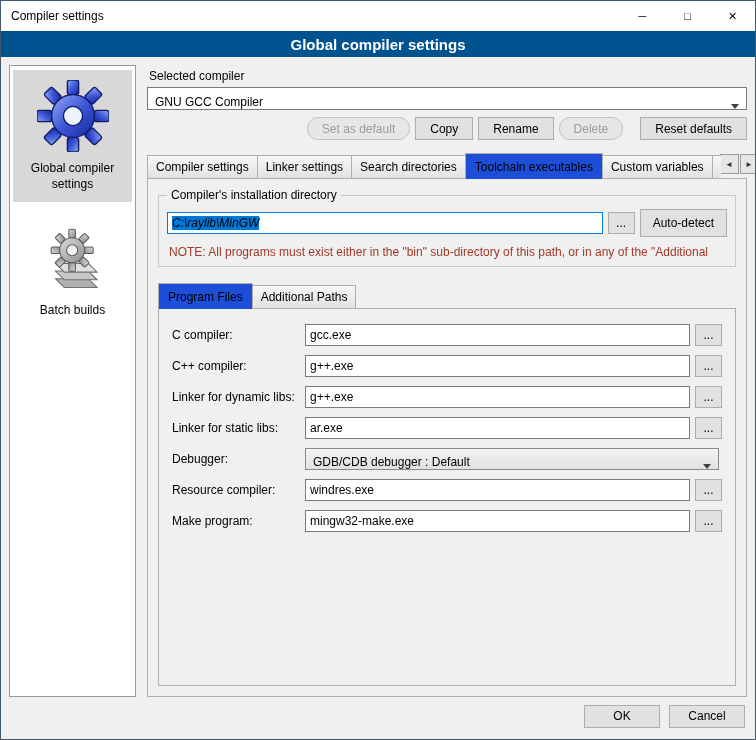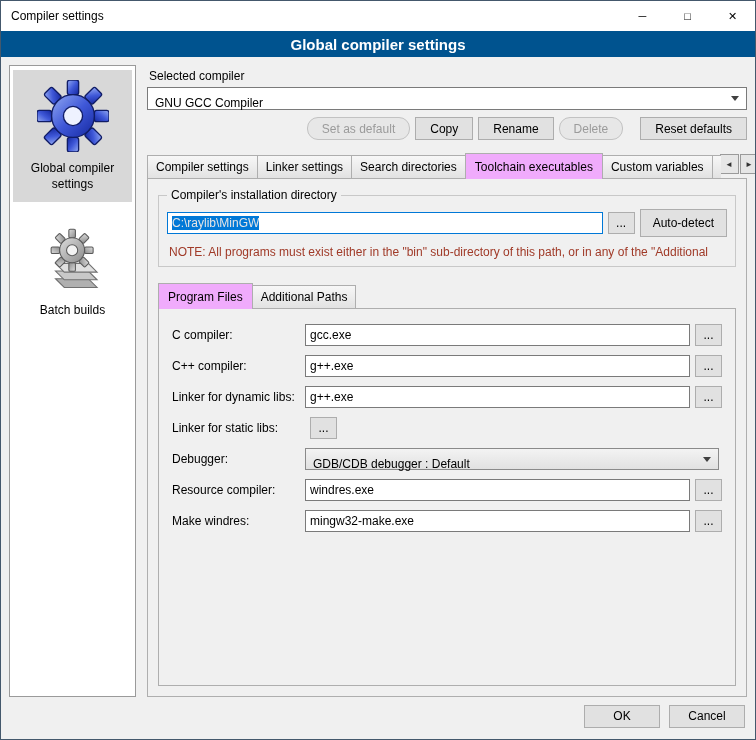--- a/index.html
+++ b/index.html
@@ -29,53 +29,53 @@
   .side-item { display:flex; flex-direction:column; align-items:center;
                padding:10px 2px 10px; margin-bottom:12px; cursor:default; }
   .side-item.selected { background:#d8d8d8; }
   .side-label { text-align:center; margin-top:9px; line-height:1.3; }
 
   
   .main { flex:1; display:flex; flex-direction:column; min-width:0; padding-top:2px; }
   .section-label { margin:2px 0 4px 2px; }
 
   .combobox { height:23px; border:1px solid #7a7a7a; background:#fff;
-              display:flex; align-items:flex-start; padding:8px 7px; }
+              display:flex; align-items:flex-end; padding:0 7px; }
   .combobox .arrow { margin-left:auto; width:0; height:0;
                      border-left:4px solid transparent; border-right:4px solid transparent;
                      border-top:5px solid #404040; }
   .combobox.gray { background:linear-gradient(#f3f3f3,#e1e1e1); border-color:#8a8a8a; height:22px; }
 
   .btn-row { display:flex; margin-top:7px; justify-content:flex-end; gap:5px; }
   .btn { height:23px; background:#e1e1e1; border:1px solid #adadad; padding:0 14px;
          font-family:inherit; font-size:12px; color:#000; }
   .btn.disabled { color:#9b9b9b; border-color:#c2c2c2; background:#e7e7e7;border-radius:11px; }
   .btn.reset { margin-left:12px; }
 
   
   .tabstrip { display:flex; align-items:flex-end; margin-top:13px; position:relative; z-index:2; }
   .tab { border:1px solid #aeaeae; border-bottom:none; background:linear-gradient(#f7f7f7,#e2e2e2);
          padding:4px 8px; margin-right:-1px; white-space:nowrap; position:relative; }
-  .tab.active { background:#f0abfc; padding:6px 9px 5px; margin-bottom:-1px; z-index:3; }
+  .tab.active { background:#1d4ed8; padding:6px 9px 5px; margin-bottom:-1px; z-index:3; }
   .tab.clipped { max-width:42px; overflow:hidden; border-right:none; padding-right:0; }
   .tab-arrows { margin-left:auto; display:flex; gap:1px; align-self:flex-start; margin-top:1px; }
   .tab-arrow { width:19px; height:20px; border:1px solid #9a9a9a; background:#e6e6e6;
                font-size:8px; display:flex; align-items:center; justify-content:center; color:#333; }
 
   .tabpanel { flex:1; border:1px solid #aeaeae; background:#f0f0f0;
               padding:14px 10px 10px; display:flex; flex-direction:column; min-height:0; }
 
   
   .groupbox { border:1px solid #c8c8c8; position:relative; padding:13px 8px 7px; margin-top:2px; }
   .group-title { position:absolute; top:-8px; left:8px; background:#f0f0f0; padding:0 4px; }
   .dir-row { display:flex; gap:5px; align-items:center; }
   .textbox { height:22px; border:1px solid #7a7a7a; background:#fff; display:flex;
              align-items:center; padding:0 4px; overflow:hidden; white-space:nowrap; }
   .textbox.focused { border-color:#0078d7; }
-  .sel { background:#0078d7; color:#e5e5e5; }
+  .sel { background:#0078d7; color:#000000;font-style:italic; }
   .dir-row .textbox { flex:1; }
   .browse-btn { width:27px; flex:none; height:22px; background:#e1e1e1; border:1px solid #adadad;
                 font-family:inherit; font-size:12px; padding:0; line-height:10px; }
   .autodetect-btn { height:28px; padding:0 12px; flex:none; }
   .note { color:#a03a28; margin:8px 2px 0; white-space:nowrap; overflow:hidden; }
 
   .inner-tabstrip { margin-top:16px; }
   .inner-panel { flex:1; border:1px solid #aeaeae; background:#f0f0f0;
                  padding:15px 13px; min-height:0; overflow:hidden; }
 
@@ -236,41 +236,44 @@
           <div class="field-row">
             <span class="field-label">Linker for dynamic libs:</span>
             <div class="textbox">
               <span>g++.exe</span>
             </div>
             <button class="browse-btn">...</button>
           </div>
 
           <div class="field-row">
             <span class="field-label">Linker for static libs:</span>
+            <div class="textbox">
+              <span>ar.exe</span>
+            </div>
             <button class="browse-btn">...</button>
           </div>
 
           <div class="field-row">
             <span class="field-label">Debugger:</span>
             <div class="combobox gray">
               <span>GDB/CDB debugger : Default</span>
               <span class="arrow"></span>
             </div>
           </div>
 
           <div class="field-row">
             <span class="field-label">Resource compiler:</span>
             <div class="textbox">
               <span>windres.exe</span>
             </div>
             <button class="browse-btn">...</button>
           </div>
 
           <div class="field-row">
-            <span class="field-label">Make windres:</span>
+            <span class="field-label">Make program:</span>
             <div class="textbox">
               <span>mingw32-make.exe</span>
             </div>
             <button class="browse-btn">...</button>
           </div>
 
         </div>
       </div>
     </div>
   </div>

